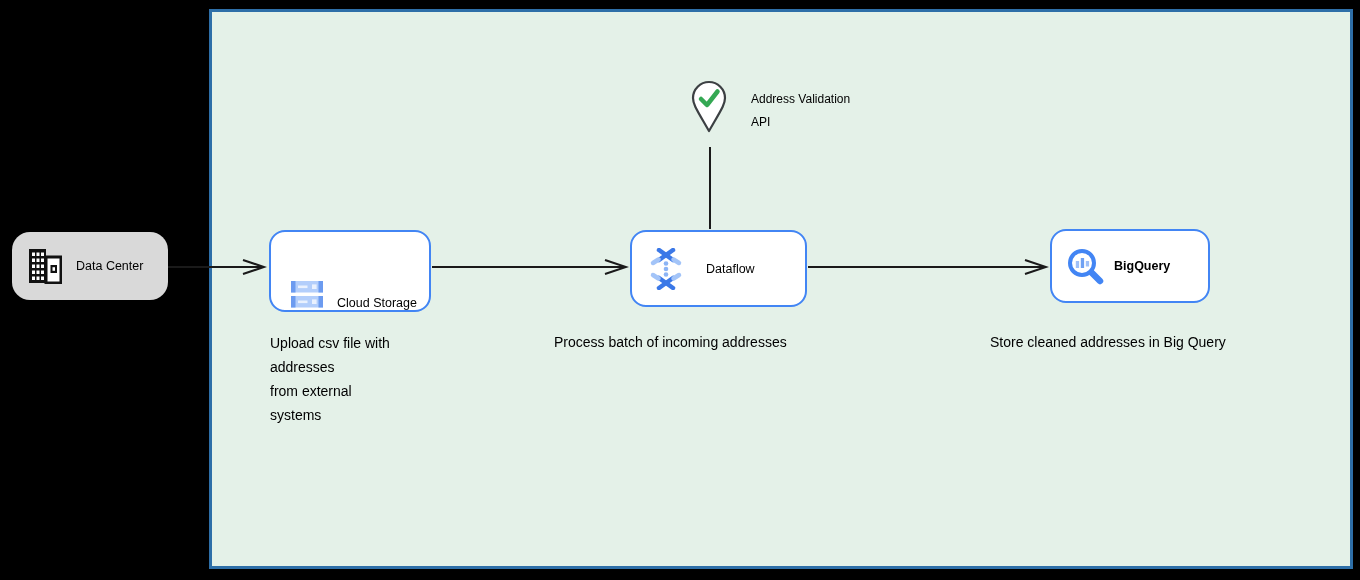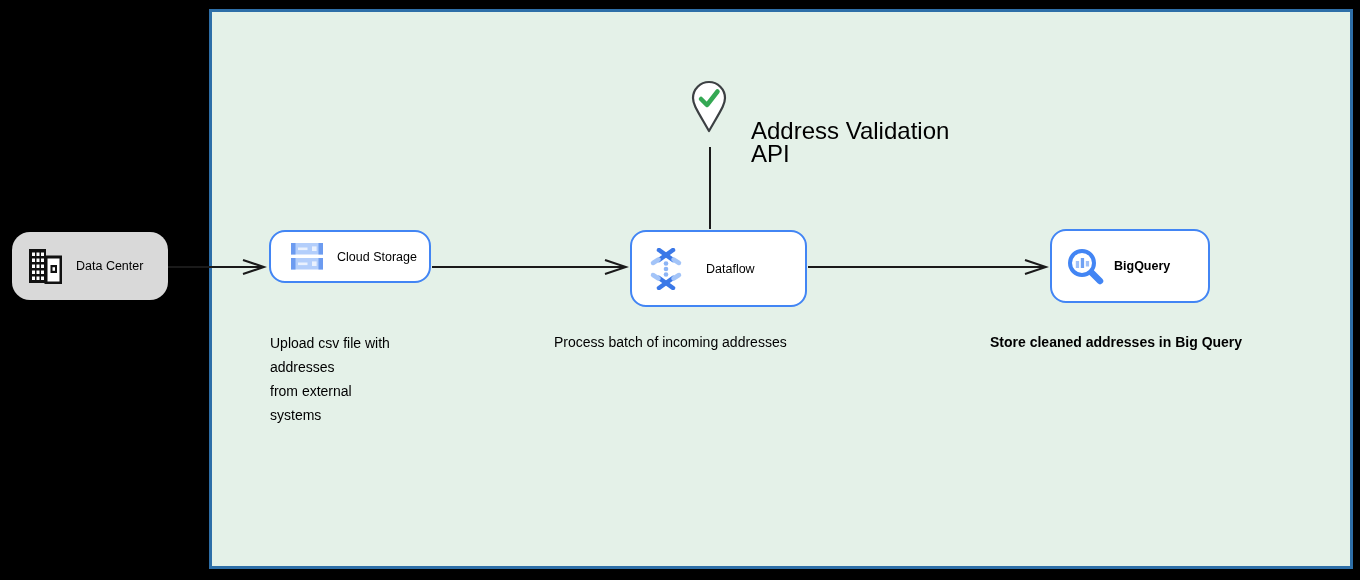--- a/index.html
+++ b/index.html
@@ -46,44 +46,43 @@
     color:var(--text-color);
     white-space:nowrap;
   }
   .node-datacenter{
     left:12px;top:232px;width:156px;height:68px;
     background:var(--datacenter-fill);
     border:none;border-radius:18px;
     padding-left:16px;
   }
   .node-datacenter .label{margin-left:14px;}
-  .node-cloudstorage{left:269px;top:230px;width:162px;height:53px;padding-left:18px;}
+  .node-cloudstorage{left:269px;top:230px;width:162px;height:82px;padding-left:18px;align-items:flex-end;}
   .node-cloudstorage .label{margin-left:12px;}
   .node-dataflow{left:630px;top:230px;width:177px;height:77px;padding-left:16px;}
   .node-dataflow .label{margin-left:22px;}
   .node-bigquery{left:1050px;top:229px;width:160px;height:74px;padding-left:14px;font-weight:bold;}
   .node-bigquery .label{margin-left:10px;}
   .pin{
     position:absolute;left:691px;top:80px;width:36px;height:54px;
   }
   .pin-label{
     position:absolute;left:751px;top:88px;
-    font-size:24px;line-height:23px;
+    font-size:12px;line-height:23px;
     white-space:pre-line;
-    margin-top:31px;
   }
   .caption{
     position:absolute;
     font-size:14px;line-height:24px;
     white-space:pre-line;
     color:var(--text-color);
   }
   .caption-upload{left:270px;top:331px;}
   .caption-process{left:554px;top:330px;}
-  .caption-store{left:990px;top:330px;font-weight:bold;}
+  .caption-store{left:990px;top:330px;}
 </style>
 </head>
 <body>
 
 <div class="boundary"></div>
 
 <svg class="connector-layer" width="1360" height="580" viewBox="0 0 1360 580">
   <defs>
     <marker id="openArrow" markerUnits="userSpaceOnUse" markerWidth="26" markerHeight="18" viewBox="0 0 26 18" refX="23" refY="9" orient="auto">
       <path d="M2,2 L23,9 L2,16" fill="none" stroke="#1a1a1a" stroke-width="2"></path>

